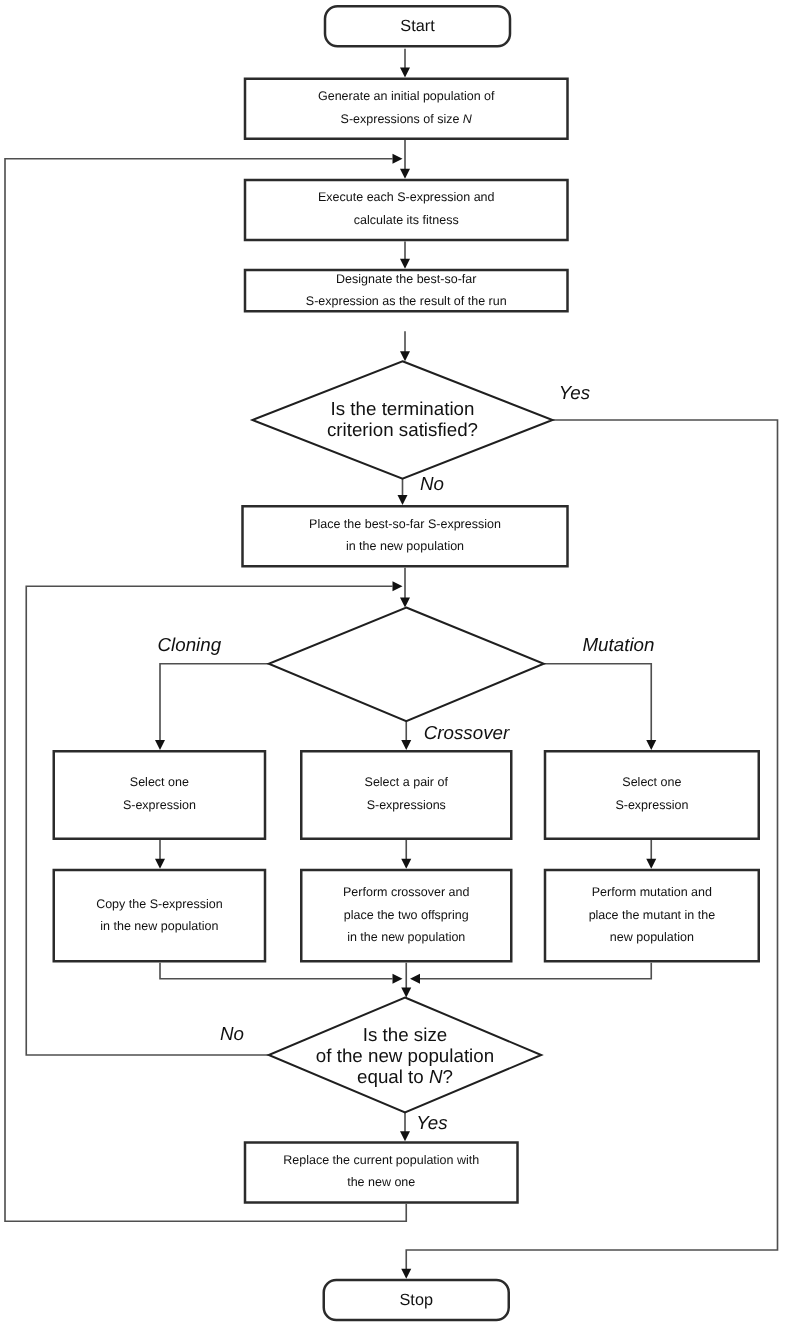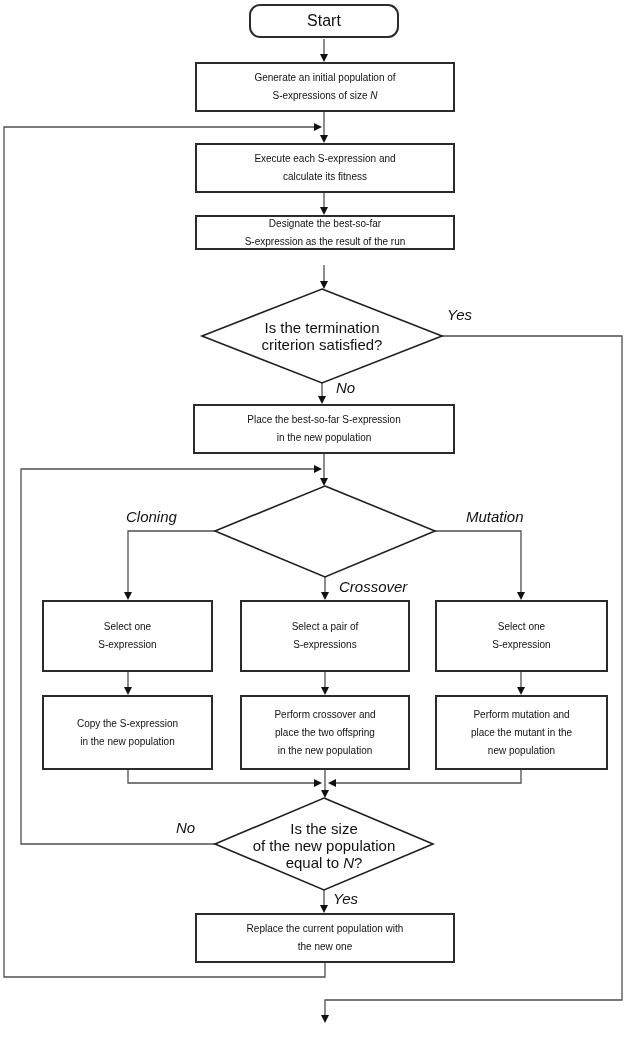--- a/index.html
+++ b/index.html
@@ -7,21 +7,21 @@
     position:relative;width:628px;height:1063px;background:#ffffff;
     font-family:"Liberation Sans","DejaVu Sans",sans-serif;color:#111;
     overflow:hidden;
   }
   svg.wires{position:absolute;left:0;top:0;z-index:0;}
   .box{
     position:absolute;background:#fff;border:2px solid #2b2b2b;
     display:flex;align-items:center;justify-content:center;text-align:center;
     font-size:10px;line-height:18px;color:#111;box-sizing:border-box;z-index:2;
   }
-  .rounded{border-radius:11px;font-size:16px;}
+  .rounded{border-radius:11px;font-size:13px;margin-left:10px;}
   .dtext{
     position:absolute;text-align:center;font-size:15px;line-height:17px;
     transform:translate(-50%,-50%);z-index:2;white-space:nowrap;
   }
   .elabel{
     position:absolute;font-style:italic;font-size:15px;line-height:15px;
     z-index:2;white-space:nowrap;
   }
   .ln{display:block;}
   .ln em{font-style:italic;}
@@ -162,27 +162,30 @@
       <span class="ln">new population</span>
     </div>
   </div>
 
   <div class="dtext" style="left:324px;top:845px;">
     <span class="ln">Is the size</span>
     <span class="ln">of the new population</span>
     <span class="ln"><span>equal to </span><em>N</em><span>?</span></span>
   </div>
 
-  <div class="box" style="left:195px;top:913px;width:260px;height:50px;">
+  <div class="box" style="left:195px;top:913px;width:220px;height:50px;">
     <div>
       <span class="ln">Replace the current population with</span>
       <span class="ln">the new one</span>
     </div>
   </div>
 
+  <div class="box rounded" style="left:248px;top:1023px;width:150px;height:34px;">
+    <span>Stop</span>
+  </div>
 
   <div class="elabel" style="left:447px;top:307px;">Yes</div>
   <div class="elabel" style="left:336px;top:380px;">No</div>
   <div class="elabel" style="left:126px;top:509px;">Cloning</div>
   <div class="elabel" style="left:466px;top:509px;">Mutation</div>
   <div class="elabel" style="left:339px;top:579px;">Crossover</div>
   <div class="elabel" style="left:176px;top:820px;">No</div>
   <div class="elabel" style="left:333px;top:891px;">Yes</div>
 
 </div>

